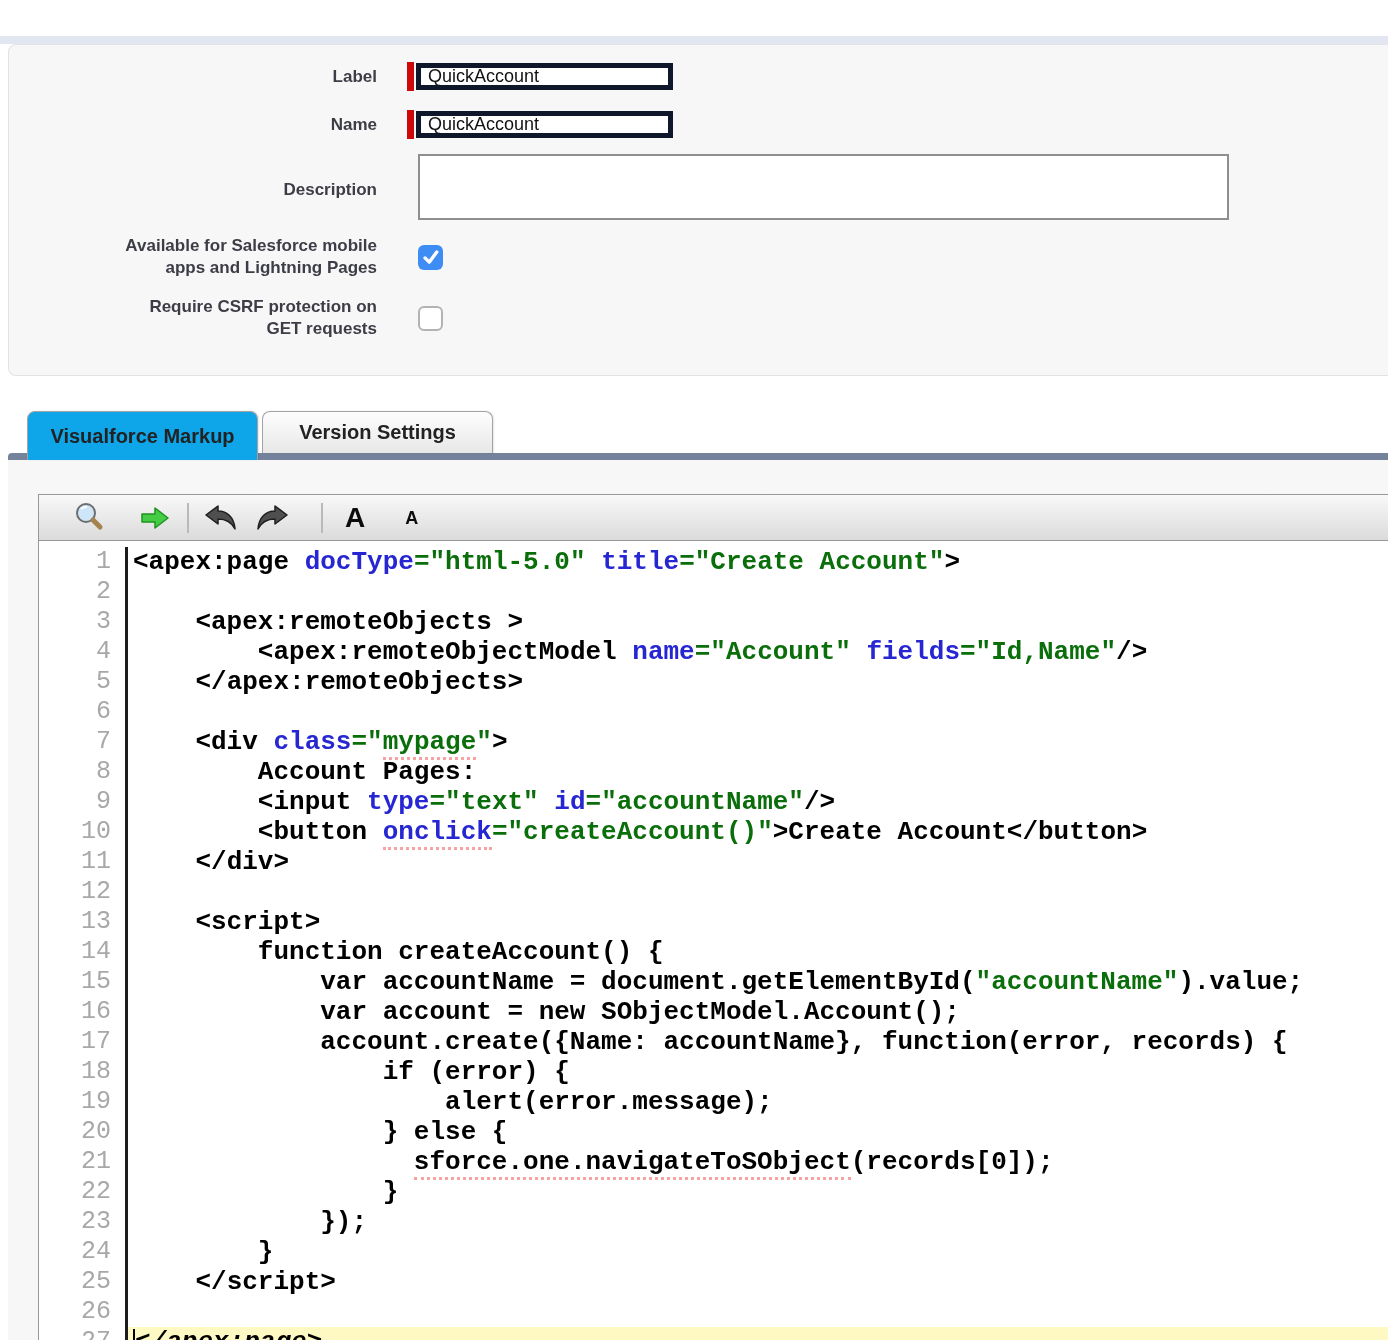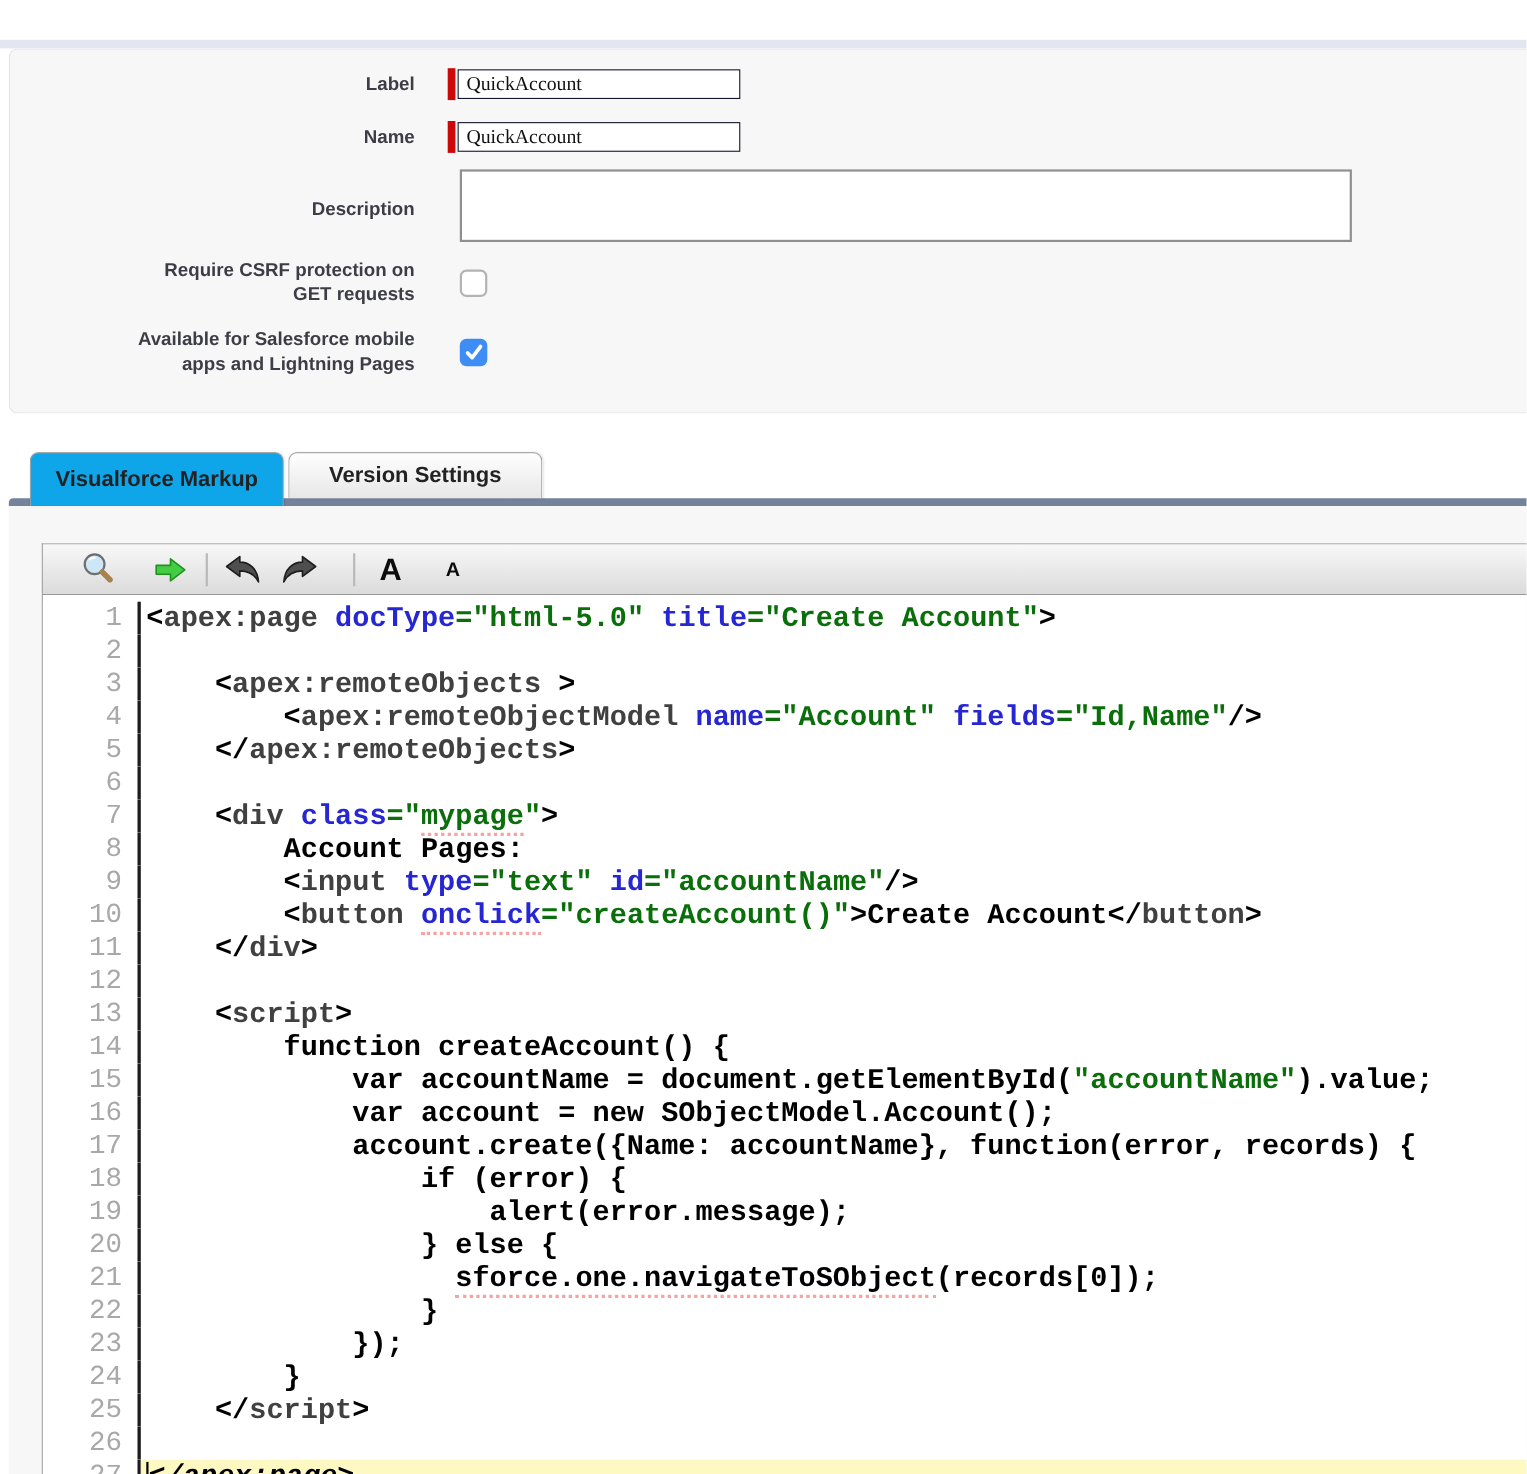--- a/index.html
+++ b/index.html
@@ -14,22 +14,22 @@
   .form-panel { position:absolute; top:8px; left:8px; width:1380px; height:332px;
     background:#f7f7f8; border:1px solid #e3e3e7; border-right:none;
     border-radius:8px 0 0 8px; padding-top:17px; }
   .frow { display:flex; align-items:center; margin-bottom:19px; }
   .frow.top { align-items:center; }
   .flabel { flex:0 0 368px; width:368px; text-align:right; font-weight:bold; font-size:17px;
     color:#3d3d46; line-height:22px; }
   .fcontent { display:flex; align-items:center; margin-left:30px; }
   .frow.top .fcontent { align-items:flex-start; }
   .reqbar { width:7px; height:29px; background:#cc0808; margin-right:2px; }
-  .tinput { width:257px; height:27px; border:1px solid #0f172a; background:#fff;
-    font-family:Liberation Serif, serif; font-size:18px; color:#111; padding:0 7px; }
+  .tinput { width:257px; height:27px; border:5px solid #0f172a; background:#fff;
+    font-family:Liberation Sans, sans-serif; font-size:18px; color:#111; padding:0 7px; }
   .tarea { width:811px; height:66px; border:2px solid #8f8f8f; background:#fff; margin-left:11px;
     font-family:"Liberation Sans", sans-serif; font-size:17px; resize:none; }
   .checkbox { width:25px; height:25px; border-radius:6px; margin-left:11px; flex:0 0 25px;
     background:#fff; border:2px solid #b3b3b3; display:flex; align-items:center; justify-content:center; }
   .checkbox.checked { background:#3d8df5; border:none; }
   .checkbox .mark { display:none; }
   .checkbox.checked .mark { display:block; }
   .lblline { display:block; }
   .row-desc { margin-bottom:15px; }
   .row-name { margin-bottom:15px; }
@@ -62,21 +62,21 @@
   .code-row { display:flex; height:30px; }
   .ln { flex:0 0 89px; width:89px; text-align:right; padding-right:14px; border-right:3px solid #1c1c1c;
     font-family:"Liberation Mono","DejaVu Sans Mono", monospace; font-size:25px; line-height:30px;
     color:#a8a8a8; background:#fff; }
   .code-text { flex:1; white-space:pre; padding-left:5px;
     font-family:"Liberation Mono","DejaVu Sans Mono", monospace; font-weight:bold;
     font-size:26px; line-height:30px; color:#000; }
   .code-text.active { background:#fef9c3;font-style:italic; }
   .caret { display:inline-block; width:2px; height:24px; background:#000; vertical-align:-4px; }
   .tok-p { color:#000000; }
-  .tok-t { color:#404040; }
+  .tok-t { color:#000000; }
   .tok-a { color:#2626d2;text-align:center; }
   .tok-s { color:#0a6e0a; }
   .squiggle { border-bottom:3px dotted #f7a3a3; }
 </style>
 </head>
 <body>
 
 <div class="screen">
 
   <div class="top-strip"></div>
@@ -99,42 +99,42 @@
       </div>
     </div>
 
     <div class="frow top row-desc">
       <label class="flabel" style="padding-top:6px;">Description</label>
       <div class="fcontent">
         <textarea class="tarea" style=""></textarea>
       </div>
     </div>
 
+    <div class="frow top row-cb1">
+      <label class="flabel">
+        <span class="lblline">Available for Salesforce mobile</span>
+        <span class="lblline">apps and Lightning Pages</span>
+      </label>
+      <div class="fcontent">
+        <span class="checkbox checked">
+          <svg class="mark" width="21" height="21" viewBox="0 0 25 25">
+            <path d="M6 13 l5 5 l9 -12" stroke="#ffffff" stroke-width="4" fill="none" stroke-linecap="round" stroke-linejoin="round"></path>
+          </svg>
+        </span>
+      </div>
+    </div>
+
     <div class="frow top">
       <label class="flabel">
         <span class="lblline">Require CSRF protection on</span>
         <span class="lblline">GET requests</span>
       </label>
       <div class="fcontent">
         <span class="checkbox">
           
-        </span>
-      </div>
-    </div>
-
-    <div class="frow top row-cb1">
-      <label class="flabel">
-        <span class="lblline">Available for Salesforce mobile</span>
-        <span class="lblline">apps and Lightning Pages</span>
-      </label>
-      <div class="fcontent">
-        <span class="checkbox checked">
-          <svg class="mark" width="21" height="21" viewBox="0 0 25 25">
-            <path d="M6 13 l5 5 l9 -12" stroke="#ffffff" stroke-width="4" fill="none" stroke-linecap="round" stroke-linejoin="round"></path>
-          </svg>
         </span>
       </div>
     </div>
 
   </section>
 
   <div class="tabs">
     <div class="tab active">
       <span>Visualforce Markup</span>
     </div>

